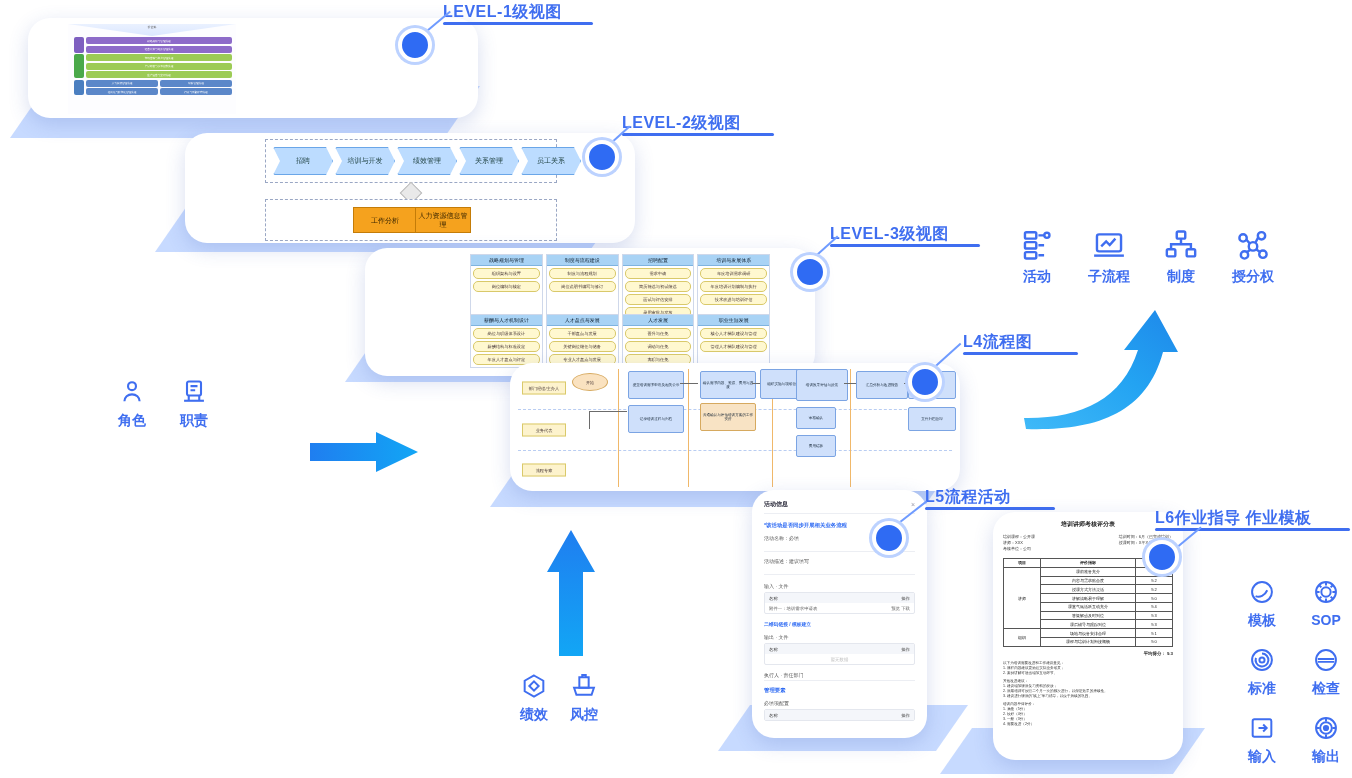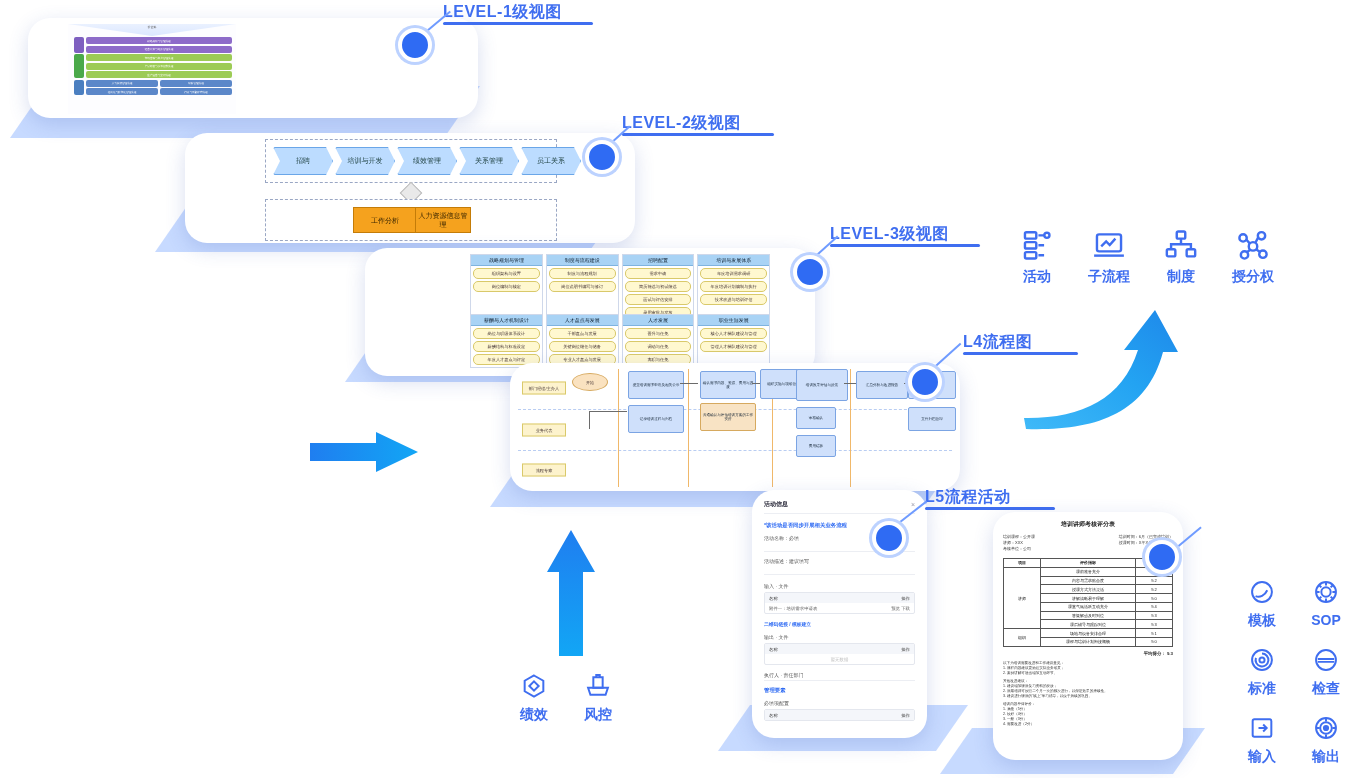--- a/index.html
+++ b/index.html
@@ -491,23 +491,45 @@
         <div>3. 建议进行课后的“线上”学习辅导，以便于后续的巩固。</div>
         <div style="margin-top:3px;">培训内容整体评价：</div>
         <div>1. 满意（5分）</div>
         <div>2. 较好（4分）</div>
         <div>3. 一般（3分）</div>
         <div>4. 需要改进（2分）</div>
       </div>
     </div>
   </div>
 
+  <div class="callout" style="left:1155px;top:508px;">
+    <span class="txt">L6作业指导 作业模板</span>
+    <span class="rule" style="width:195px;"></span>
+  </div>
   <div class="leader" style="left:1175px;top:548px;width:34px;transform:rotate(-40deg);"></div>
   <div class="dot" style="left:1145px;top:540px;"></div>
 
+  <div class="icongrp" style="left:118px;top:378px;gap:34px;">
+    <div class="icon-cell">
+      <svg width="28" height="28" viewBox="0 0 24 24" fill="none" stroke="#3f6ef0" stroke-width="1.8">
+        <circle cx="12" cy="7" r="3.4"></circle>
+        <path d="M5.5 20c0-3.6 2.9-6 6.5-6s6.5 2.4 6.5 6"></path>
+      </svg>
+      <span class="cap">角色</span>
+    </div>
+    <div class="icon-cell">
+      <svg width="28" height="28" viewBox="0 0 24 24" fill="none" stroke="#3f6ef0" stroke-width="1.8">
+        <rect x="6" y="3" width="12" height="12" rx="1.5"></rect>
+        <path d="M9 7h6M9 10.5h4"></path>
+        <path d="M3.5 19.5h17"></path>
+        <path d="M7.5 15v4.5M16.5 15v4.5"></path>
+      </svg>
+      <span class="cap">职责</span>
+    </div>
+  </div>
 
 
   <div class="icongrp" style="left:1020px;top:228px;gap:34px;">
     <div class="icon-cell">
       <svg width="34" height="34" viewBox="0 0 24 24" fill="none" stroke="#3f6ef0" stroke-width="1.7">
         <rect x="3.5" y="3" width="8" height="4.5" rx="1"></rect>
         <rect x="3.5" y="10" width="8" height="4.5" rx="1"></rect>
         <rect x="3.5" y="17" width="8" height="4.5" rx="1"></rect>
         <path d="M13 5.2h4M13 12.2h4M13 19.2h4"></path>
         <circle cx="19" cy="5.2" r="1.8"></circle>
@@ -537,21 +559,21 @@
         <circle cx="18" cy="5.5" r="2.6"></circle>
         <circle cx="12" cy="13" r="3"></circle>
         <circle cx="6" cy="19" r="2.6"></circle>
         <circle cx="19" cy="18.5" r="2.6"></circle>
         <path d="M7.4 8.3L9.8 11M15.6 6.8L13.6 10.6M10.1 15.3L7.6 17.1M14.3 15.2l2.5 1.6"></path>
       </svg>
       <span class="cap">授分权</span>
     </div>
   </div>
 
-  <div class="icongrp" style="left:520px;top:672px;gap:36px;">
+  <div class="icongrp" style="left:520px;top:672px;gap:22px;">
     <div class="icon-cell">
       <svg width="28" height="28" viewBox="0 0 24 24" fill="none" stroke="#3f6ef0" stroke-width="1.7">
         <polygon points="12,3 20,7.5 20,16.5 12,21 4,16.5 4,7.5"></polygon>
         <polygon points="12,8 16,12 12,16 8,12"></polygon>
       </svg>
       <span class="cap">绩效</span>
     </div>
     <div class="icon-cell">
       <svg width="28" height="28" viewBox="0 0 24 24" fill="none" stroke="#3f6ef0" stroke-width="1.7">
         <path d="M8 4.5h8v9H8z"></path>

